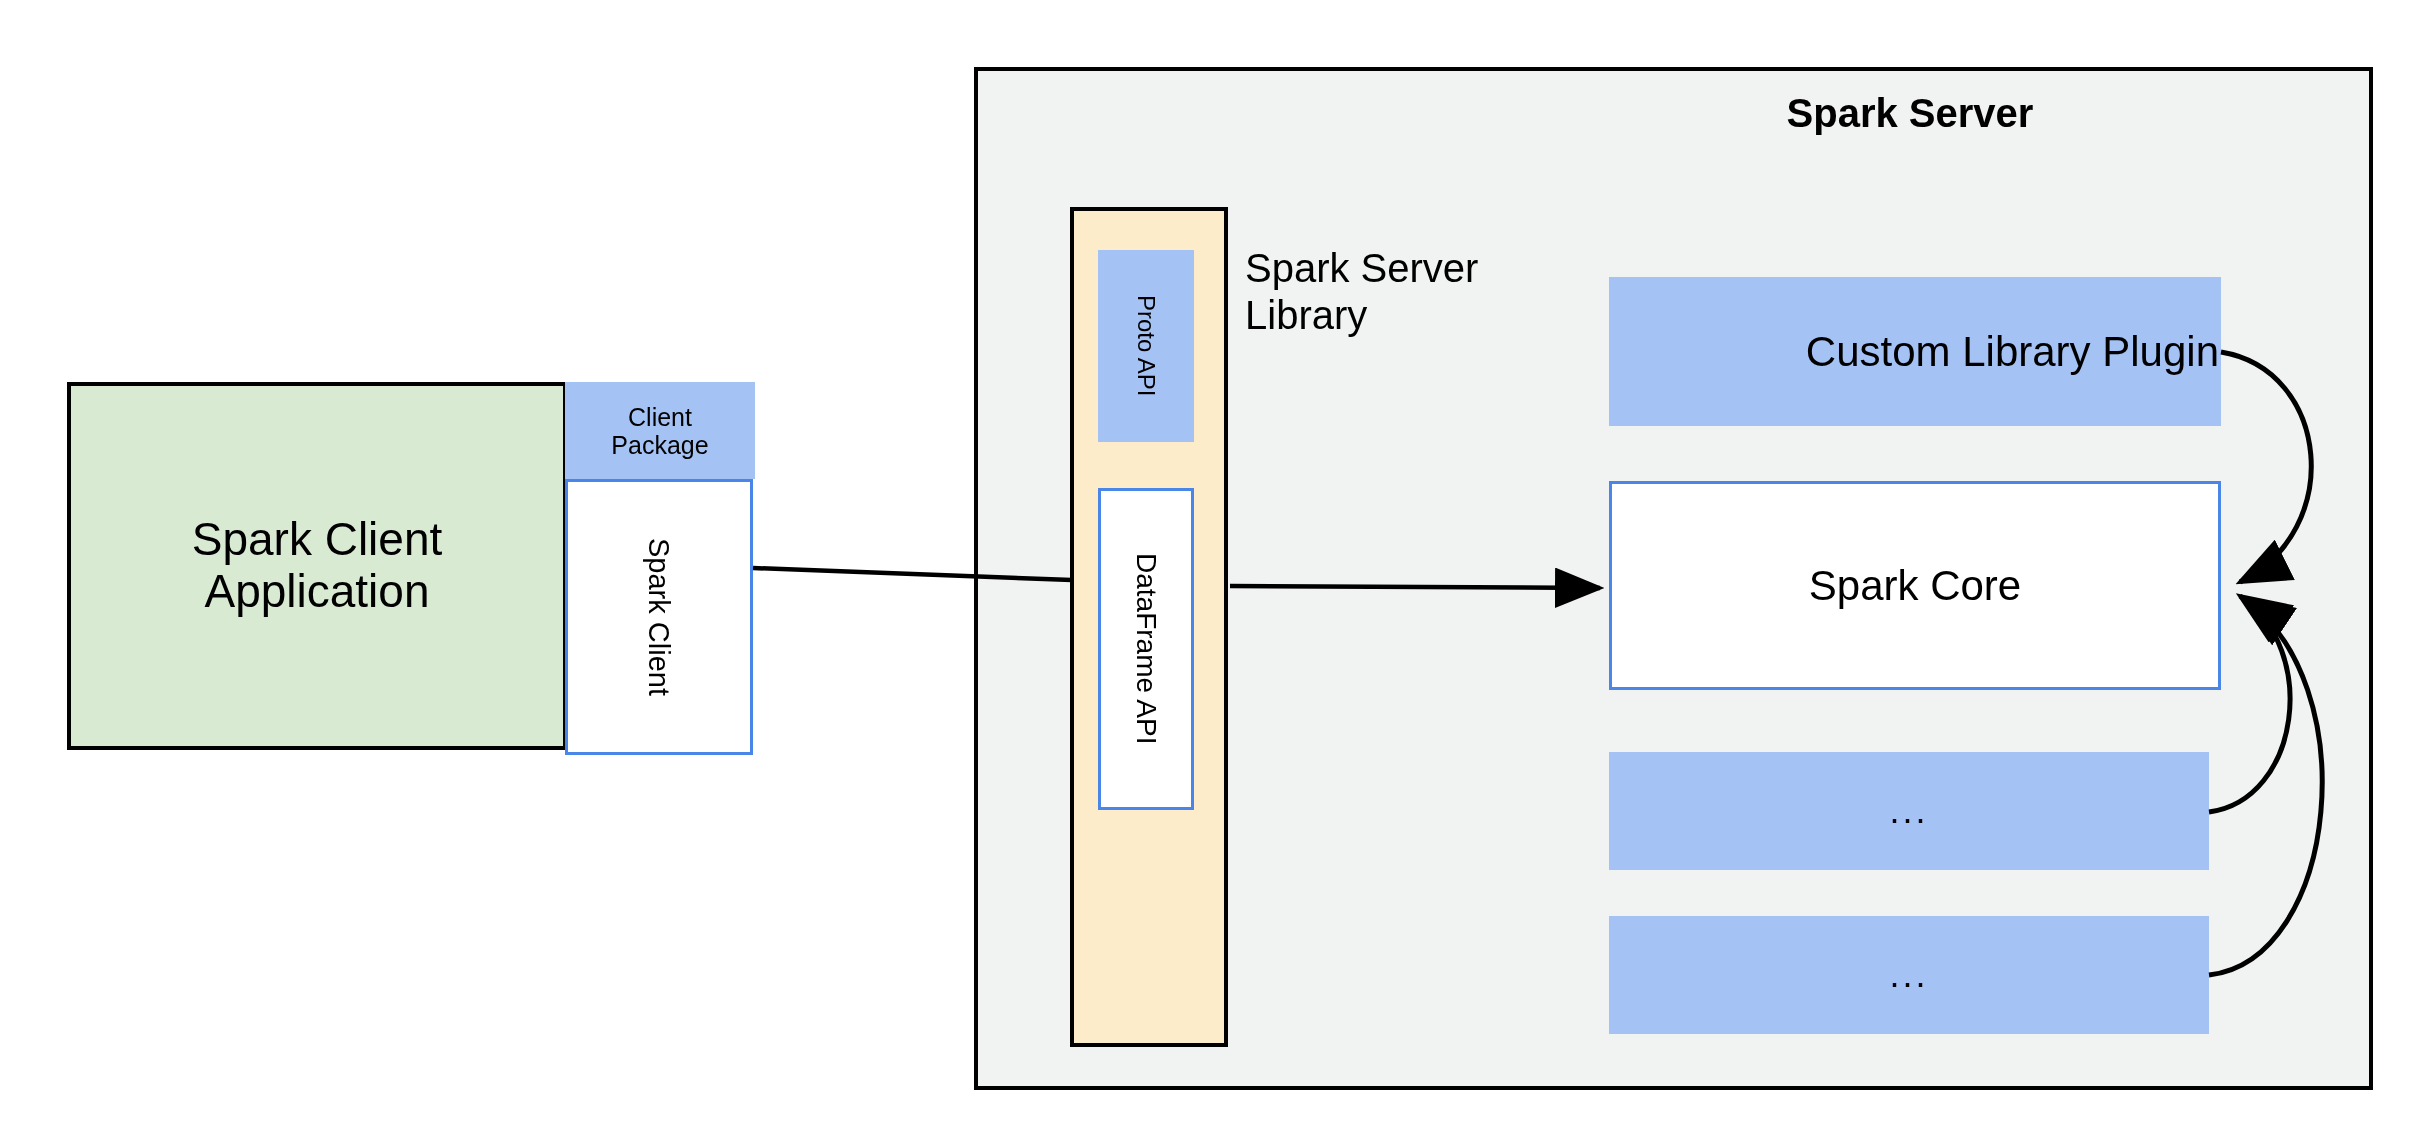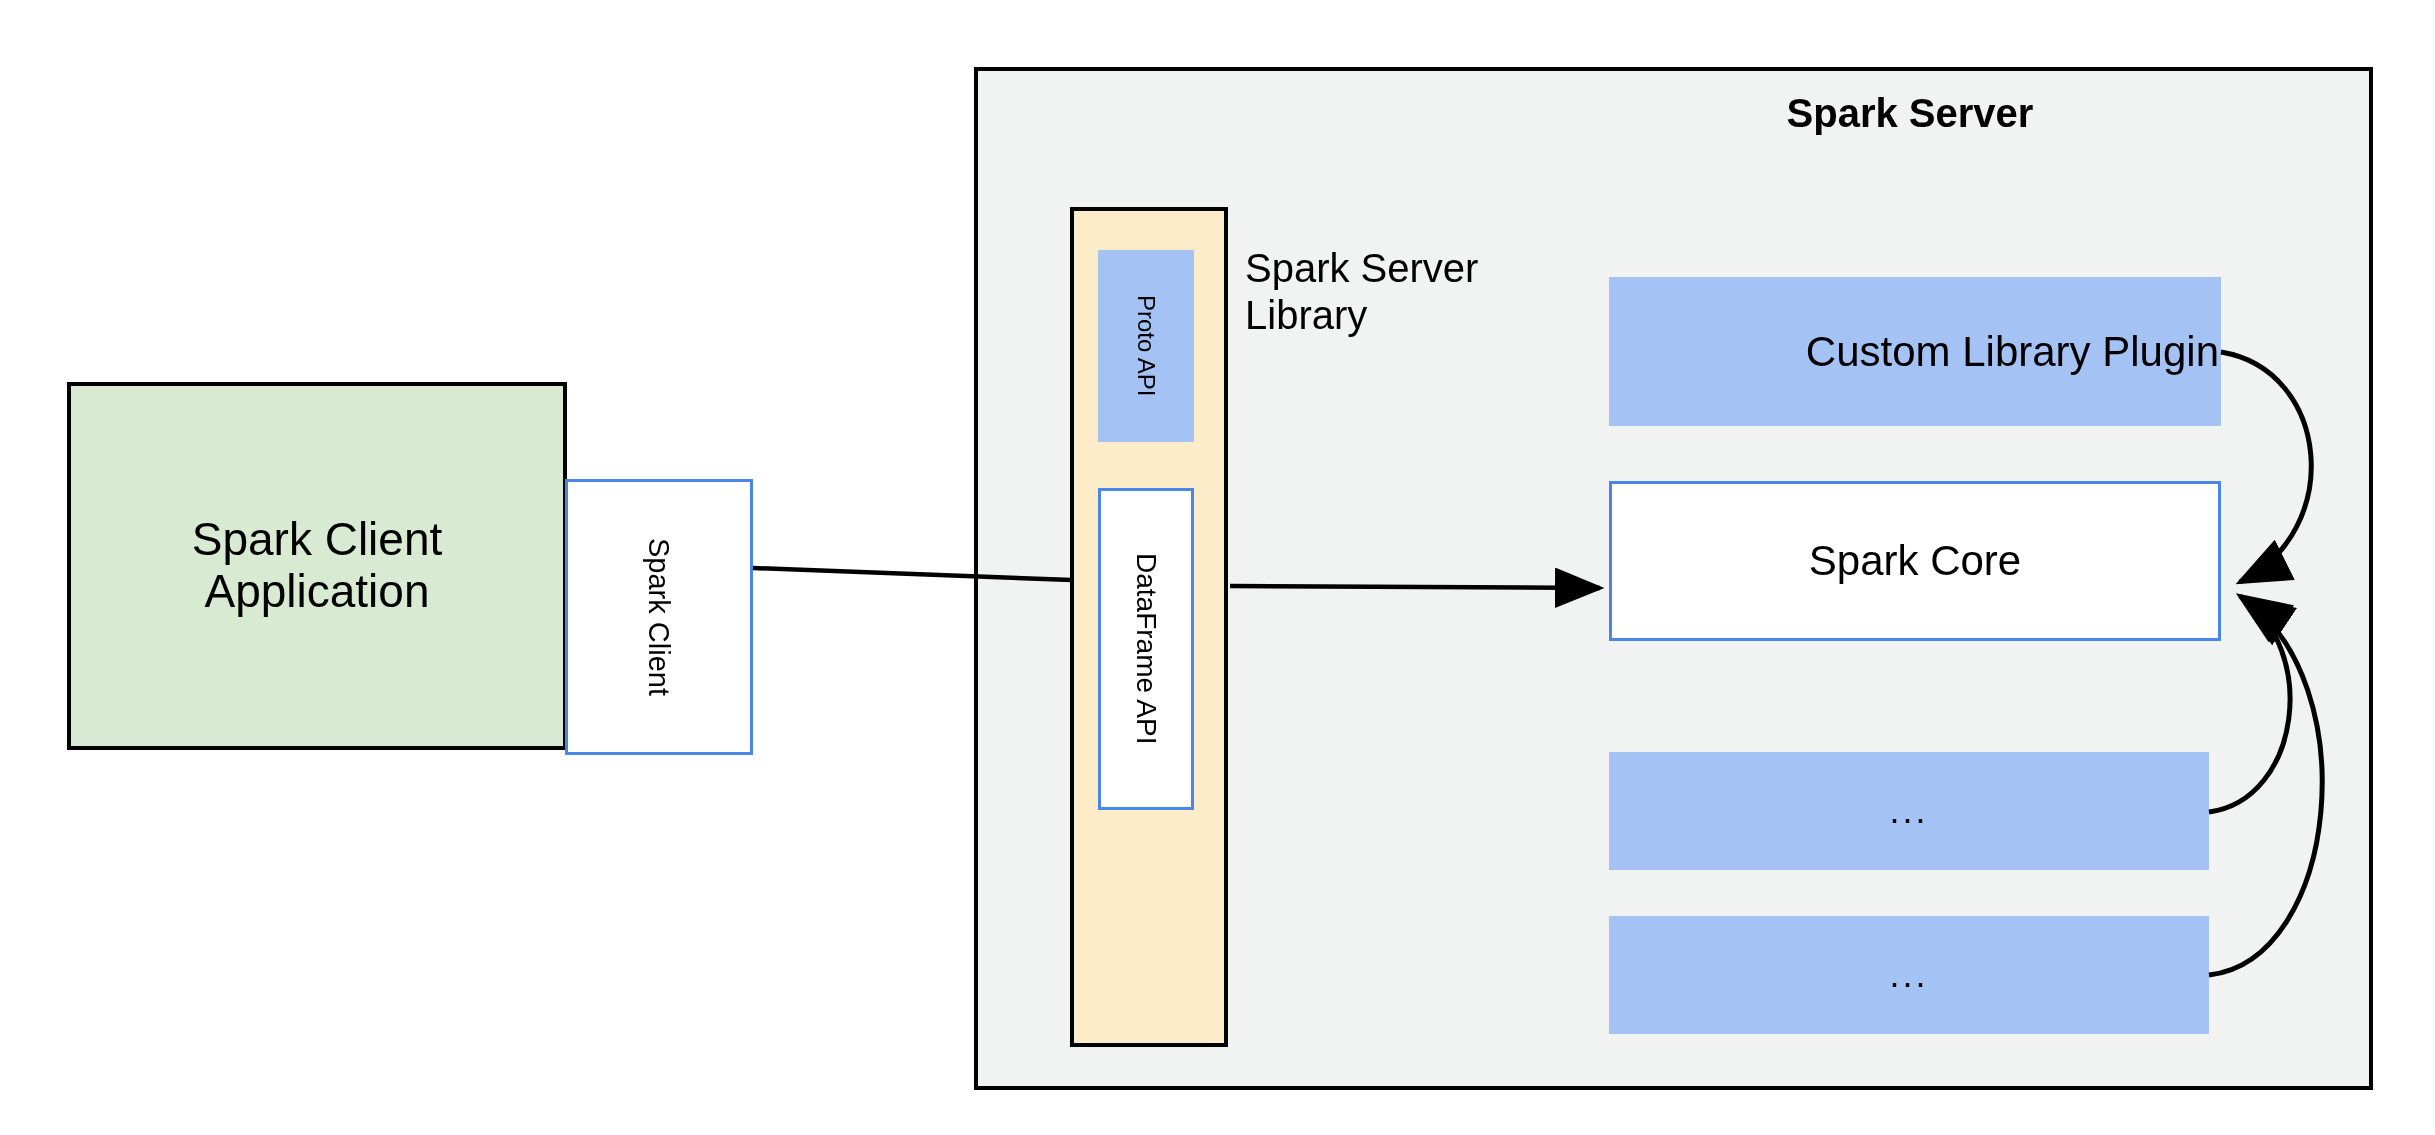--- a/index.html
+++ b/index.html
@@ -138,21 +138,21 @@
     height: 149px;
     background: #a4c2f4;
     border: 2px solid #a4c2f4;
     font-size: 42px;
     justify-content: flex-end;
   }
   #spark-core {
     left: 1609px;
     top: 481px;
     width: 612px;
-    height: 160px;
+    height: 209px;
     background: #ffffff;
     border: 3px solid #4a86e8;
     font-size: 42px;
   }
   #dots-one {
     left: 1609px;
     top: 752px;
     width: 600px;
     height: 118px;
     background: #a4c2f4;
@@ -216,20 +216,24 @@
 
   <div class="box" id="dots-two">
     <span>...</span>
   </div>
 
   <div class="box" id="client-app">
     <span style="white-space: pre-line;">Spark Client
 Application</span>
   </div>
 
+  <div class="box" id="client-package">
+    <span style="white-space: pre-line;">Client
+Package</span>
+  </div>
 
   <div class="box" id="spark-client">
     <span class="vtext">Spark Client</span>
   </div>
 
   <svg id="connectors" viewBox="0 0 2435 1135">
     <defs>
       <marker id="arrowhead" markerWidth="11" markerHeight="9" refX="10" refY="4.5" orient="auto" markerUnits="strokeWidth">
         <path d="M0,0 L11,4.5 L0,9 z" fill="#000000"></path>
       </marker>

